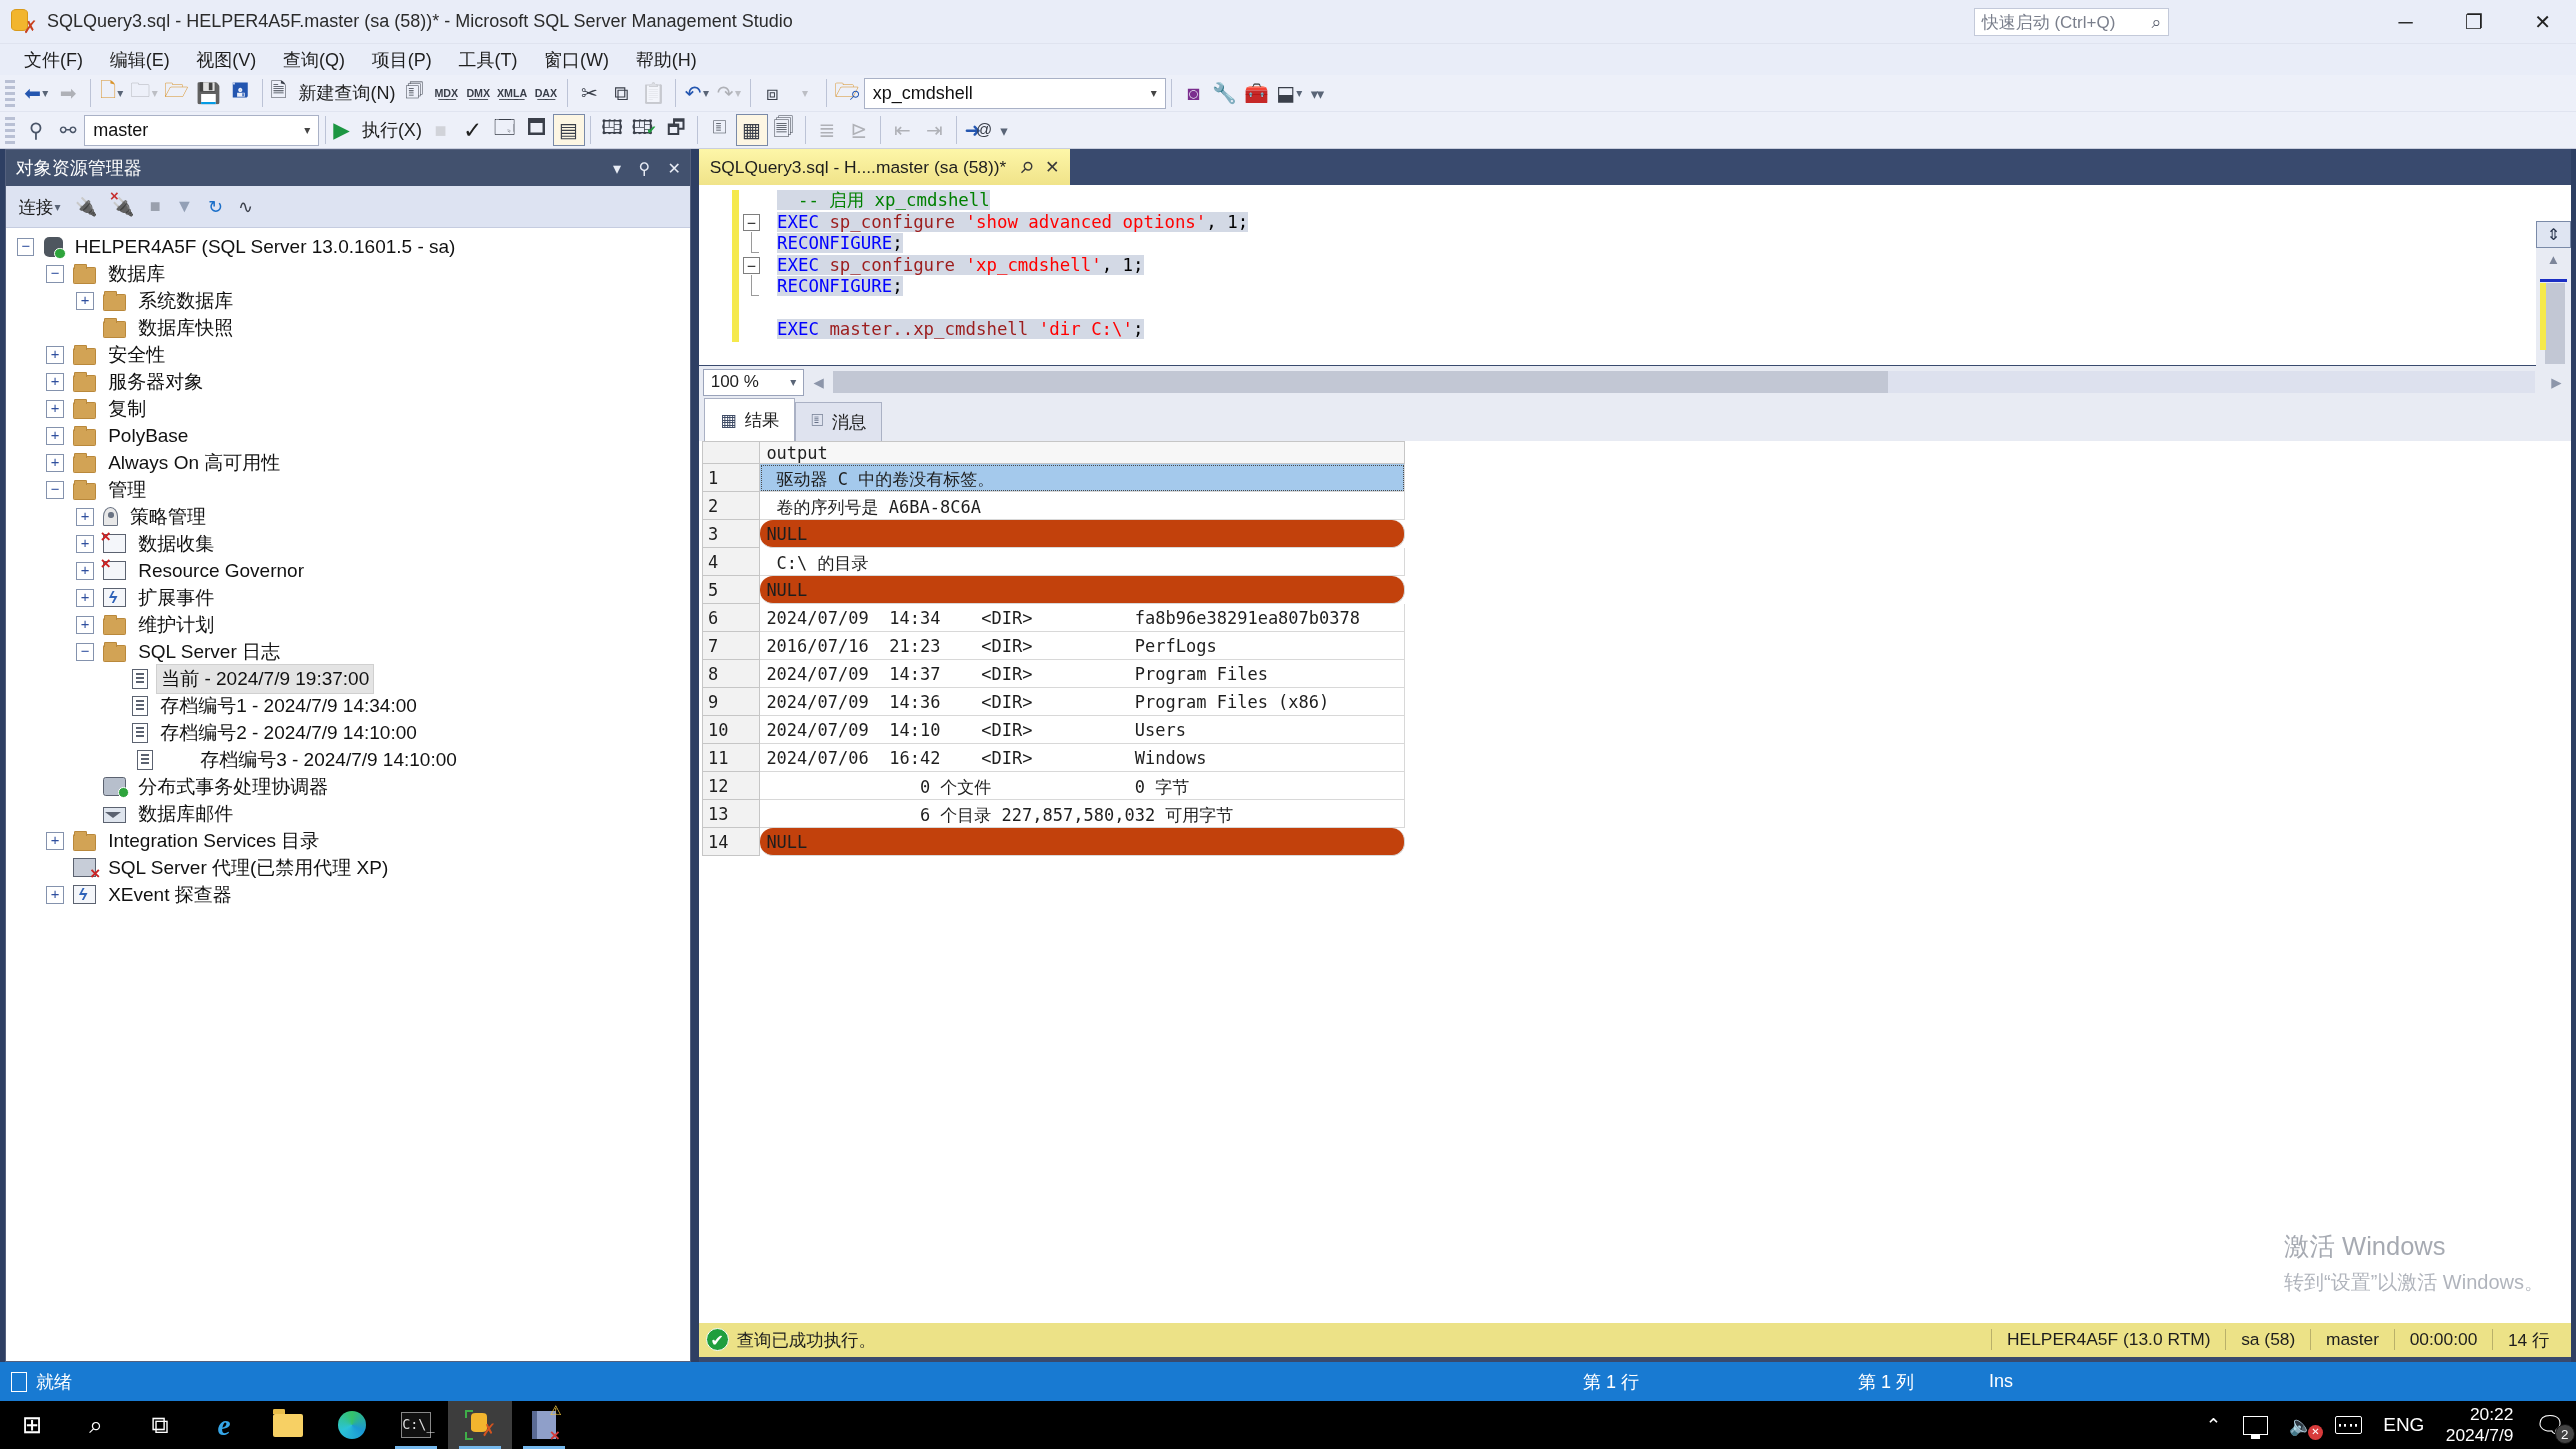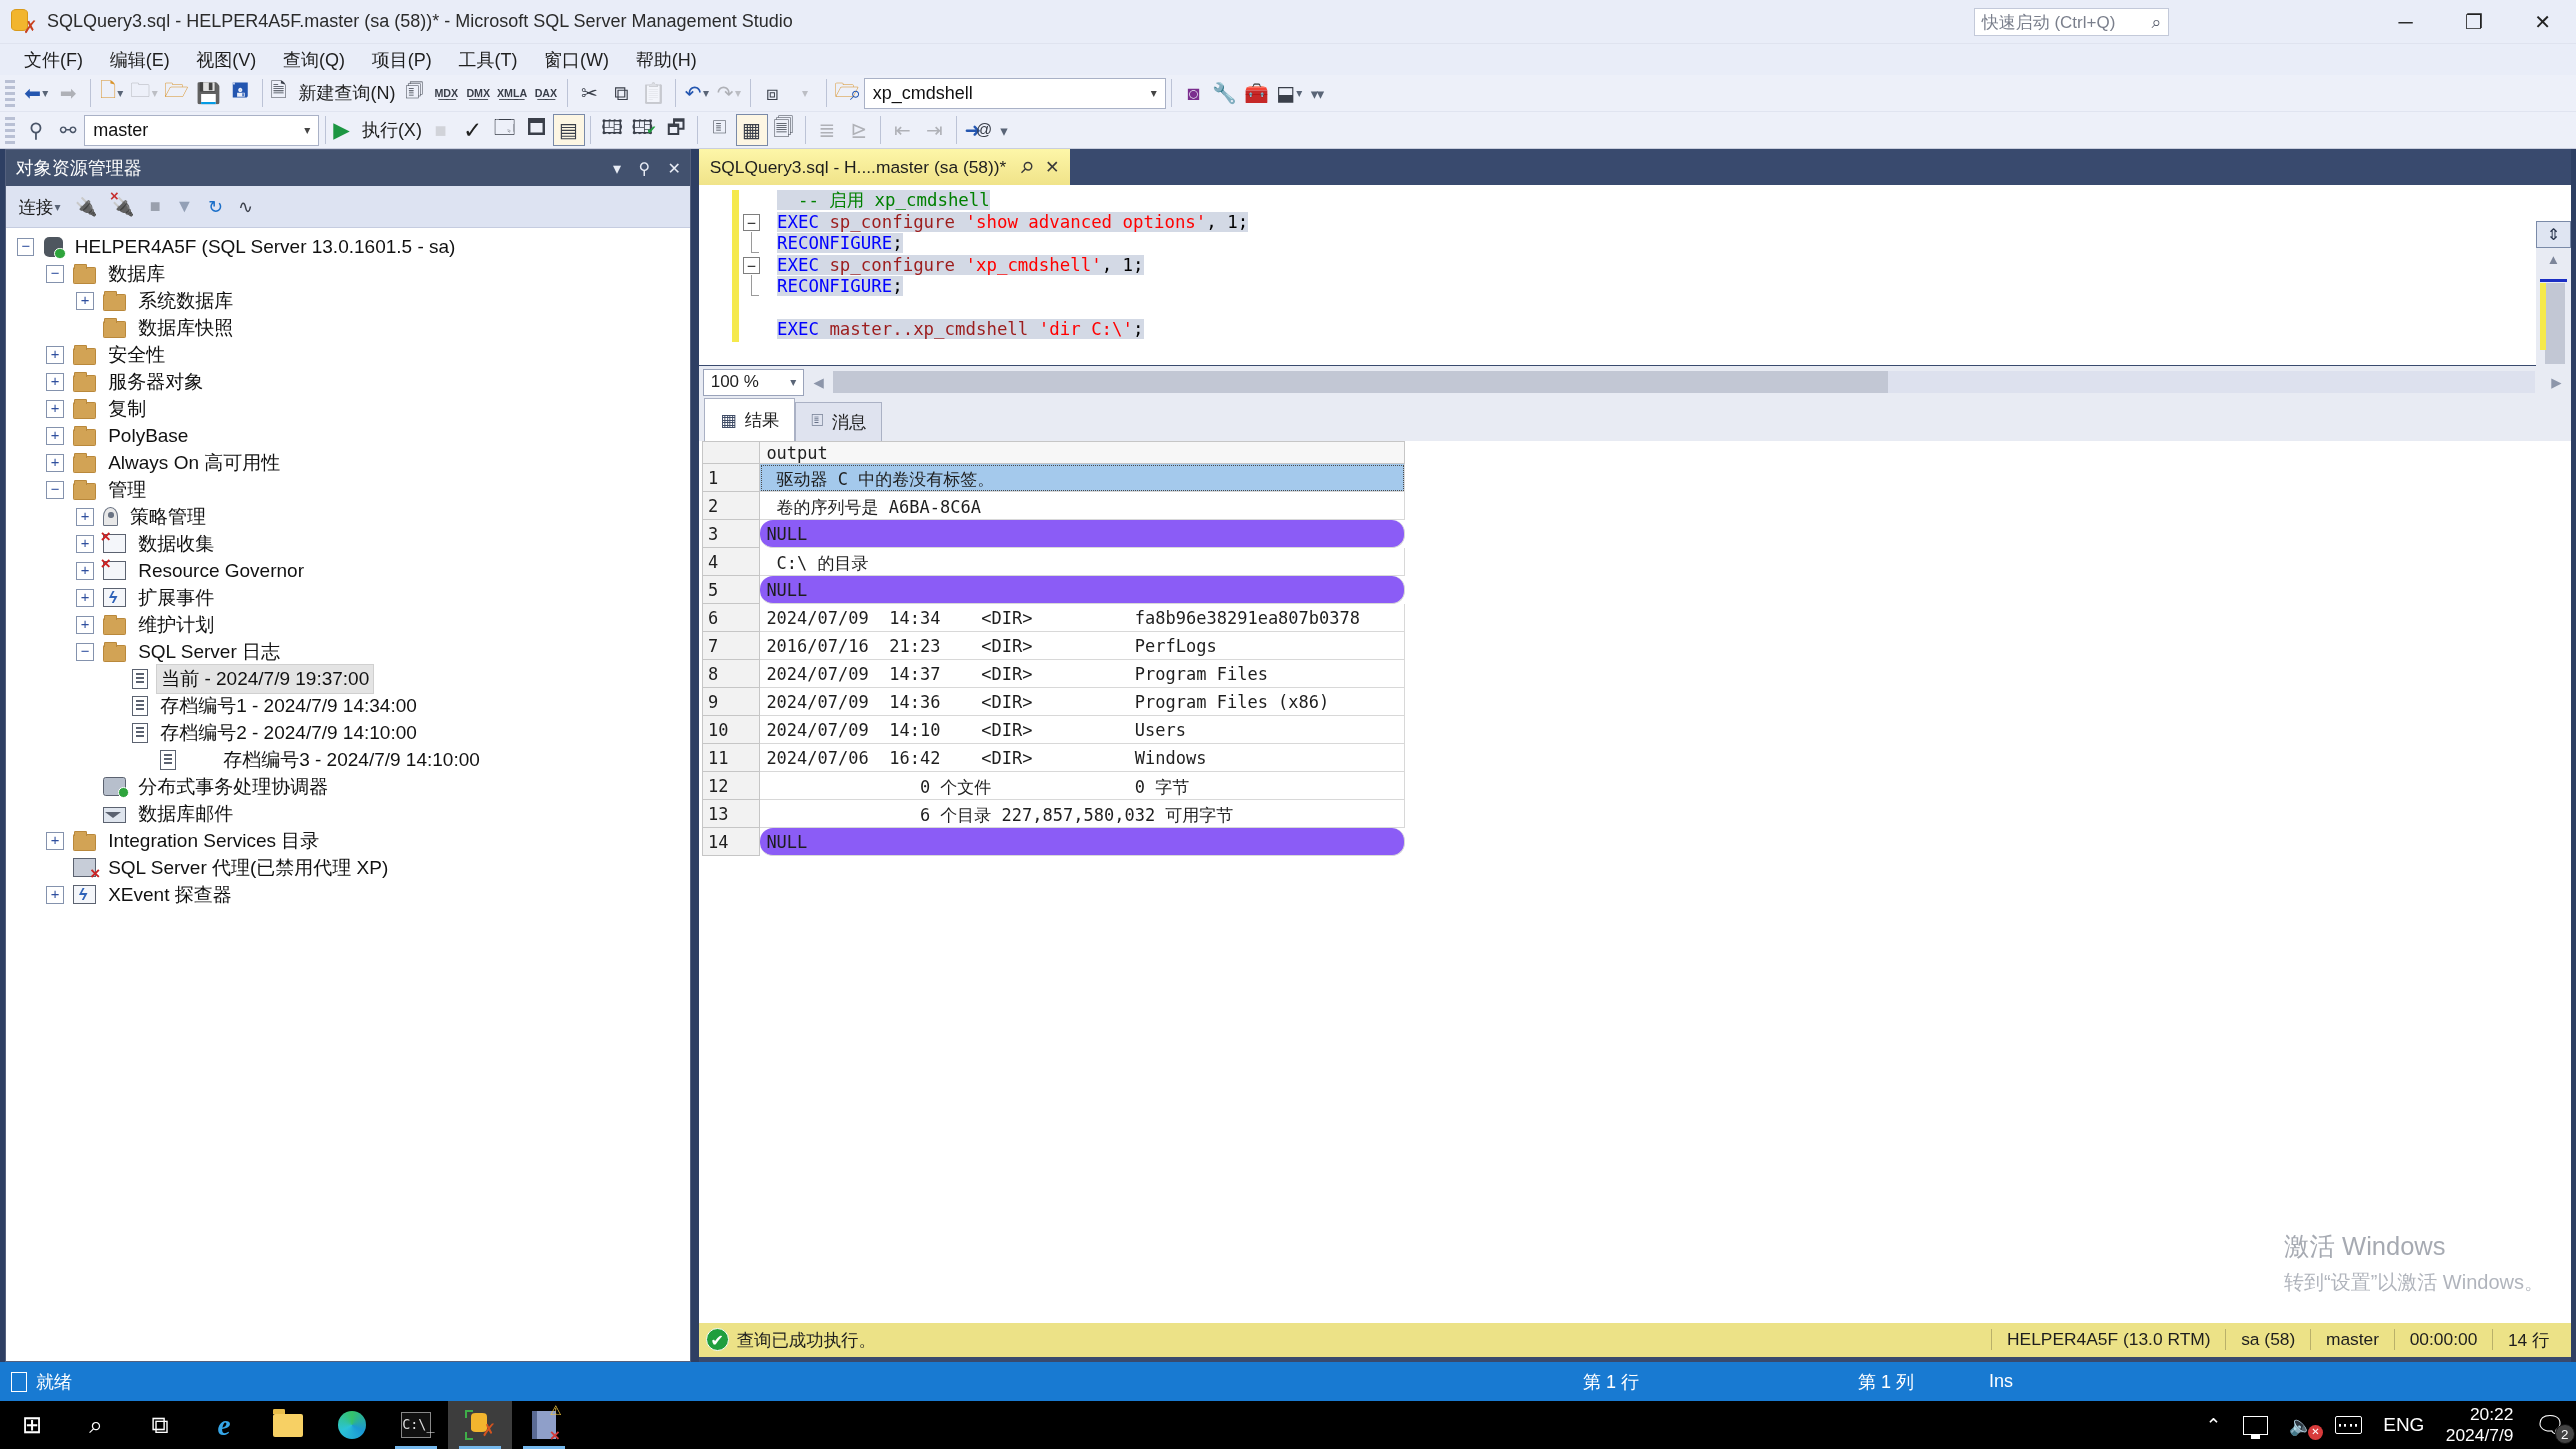--- a/index.html
+++ b/index.html
@@ -129,21 +129,21 @@
   .grid{position:absolute;left:2.7px;top:0;}
   .g-head{display:flex;}
   .g-corner{width:58px;height:23px;background:#f2f2f2;border:0.7px solid #c6c6c6;}
   .g-colhead{width:645px;height:23px;background:#f7f7f7;border:0.7px solid #c6c6c6;border-left:none;
              font-family:"DejaVu Sans Mono","Liberation Mono",monospace;font-size:17px;padding:1.3px 6.7px;}
   .g-row{display:flex;}
   .g-num{width:58px;height:28px;background:#f2f2f2;border:0.7px solid #c6c6c6;border-top:none;
          font-family:"DejaVu Sans Mono","Liberation Mono",monospace;font-size:17px;padding:4px 5.4px;}
   .g-cell{width:645px;height:28px;background:#fff;border:0.7px solid #d8d8d8;border-left:none;border-top:none;
           font-family:"DejaVu Sans Mono","Liberation Mono",monospace;font-size:17px;padding:4px 6.7px;white-space:pre;overflow:hidden;}
-  .g-cell.nullv{background:#8b5cf6;border-radius:13px;}
+  .g-cell.nullv{background:#c2410c;border-radius:13px;}
   .g-cell.selrow{background:#a4c9ec;outline:1.3px dotted #4a4a4a;outline-offset:-2px;}
   
   .watermark{position:absolute;right:27px;bottom:35px;text-align:left;color:rgba(150,155,165,.85);z-index:1;}
   .wm1{font-size:25.5px;} .wm2{font-size:20px;margin-top:5.4px;color:rgba(150,155,165,.75);}
   
   .querybar{position:absolute;left:0;right:0;bottom:5.4px;height:34px;background:#ece287;display:flex;
             align-items:center;font-size:17.4px;z-index:2;padding:0 6.7px;}
   .qb-ok{width:23px;height:23px;border-radius:50%;background:#1f9e3e;color:#fff;font-size:16px;
          line-height:23px;text-align:center;margin-right:8px;border:1.3px solid #fff;}
   .qb-right{margin-left:auto;display:flex;align-items:center;height:100%;}
@@ -512,21 +512,21 @@
           <div class="t-row" style="padding-left: 99px;">
             <span class="exp none"></span>
             <i class="t-ico ic-doc"></i>
             <span class="t-label">存档编号1 - 2024/7/9 14:34:00</span>
           </div>
           <div class="t-row" style="padding-left: 99px;">
             <span class="exp none"></span>
             <i class="t-ico ic-doc"></i>
             <span class="t-label">存档编号2 - 2024/7/9 14:10:00</span>
           </div>
-          <div class="t-row" style="padding-left: 92px; gap: 35px;">
+          <div class="t-row" style="padding-left: 69px; gap: 35px;">
             <span class="exp none"></span>
             <i class="t-ico ic-doc"></i>
             <span class="t-label">存档编号3 - 2024/7/9 14:10:00</span>
           </div>
           <div class="t-row" style="padding-left: 70px;">
             <span class="exp none"></span>
             <i class="t-ico ic-gearg"></i>
             <span class="t-label">分布式事务处理协调器</span>
           </div>
           <div class="t-row" style="padding-left: 70px;">

